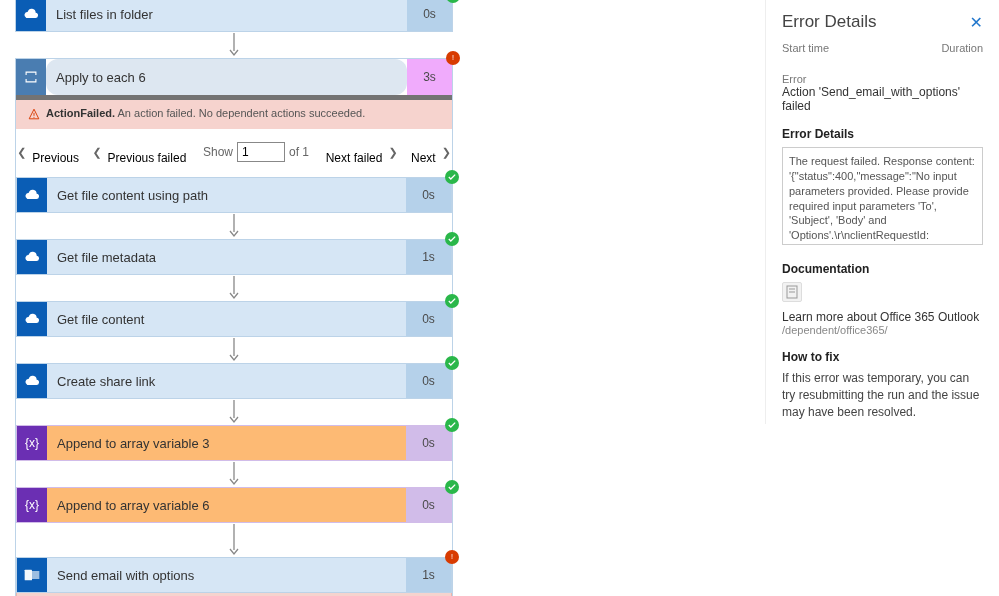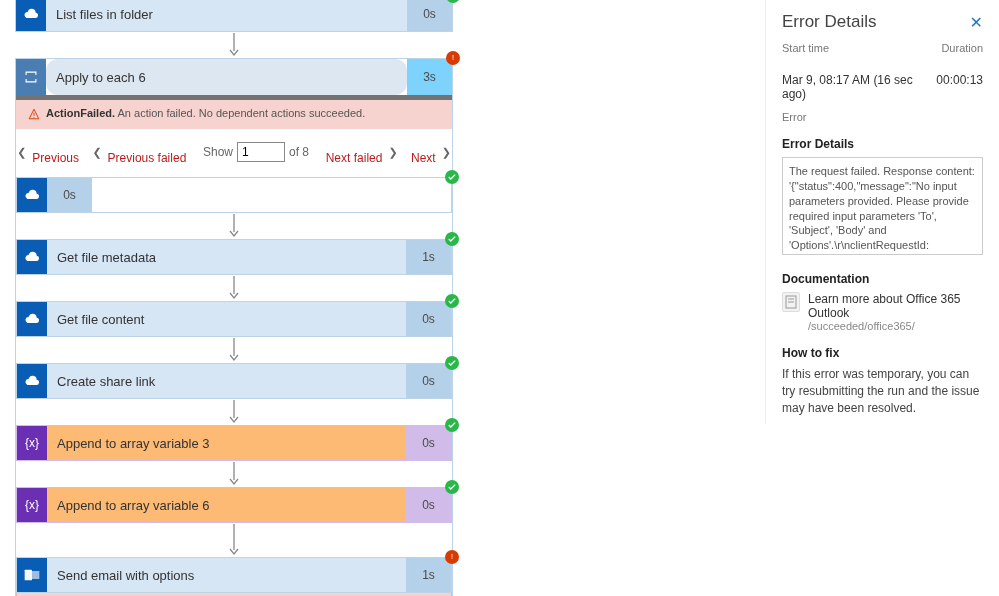--- a/index.html
+++ b/index.html
@@ -59,21 +59,21 @@
     .action-duration {
       width: 45px;
       background: #b5d1ea;
       display: flex;
       align-items: center;
       justify-content: center;
       font-size: 12px;
       color: #4a4a4a;
     }
     .action-duration.purple { background: #d1bce9; }
-    .action-duration.loop { background: #7dd3fc; }
+    .action-duration.loop { background: #f0abfc; }
     .status-badge {
       position: absolute;
       top: -8px;
       right: -8px;
       width: 14px;
       height: 14px;
       border-radius: 50%;
       display: flex;
       align-items: center;
       justify-content: center;
@@ -103,21 +103,21 @@
     .error-banner .msg strong { color: #333; }
     .pager {
       display: flex;
       align-items: center;
       justify-content: center;
       gap: 4px;
       padding: 10px 0;
       font-size: 12px;
       color: #666;
     }
-    .pager .pg-link { cursor: pointer; padding: 0 2px; color: #b91c1c; margin-top: 12px; }
+    .pager .pg-link { cursor: pointer; padding: 0 2px; color: #000000; margin-top: 12px; }
     .pager .caret { font-size: 11px; }
     .pager input {
       width: 48px;
       height: 20px;
       border: 1px solid #888;
       text-align: left;
       padding: 0 4px;
       font-size: 12px;
     }
     .loop-body { padding: 2px 0 0 0; }
@@ -164,20 +164,21 @@
       color: #555;
       resize: none;
       font-family: inherit;
       line-height: 1.35;
     }
     .sp-doc-link {
       display: flex;
       gap: 8px;
       margin-top: 6px;
       cursor: pointer;
+      flex-direction: column;
     }
     .sp-doc-icon {
       width: 20px; height: 20px;
       background: #f2f2f2;
       border: 1px solid #ddd;
       border-radius: 2px;
       display: flex; align-items: center; justify-content: center;
       font-size: 11px; color: #888;
     }
     .sp-doc-text .t1 { font-size: 12px; color: #333; }
@@ -247,36 +248,39 @@
 
       <div class="pager">
         <span class="caret">❮</span>
         <span class="pg-link">Previous</span>
         &nbsp;
         <span class="caret">❮</span>
         <span class="pg-link">Previous failed</span>
         &nbsp;&nbsp;
         <span>Show</span>
         <input type="text" value="1" style="">
-        <span>of 8</span>
+        <span>of 1</span>
         &nbsp;&nbsp;
         <span class="pg-link">Next failed</span>
         <span class="caret">❯</span>
         &nbsp;
         <span class="pg-link">Next</span>
         <span class="caret">❯</span>
       </div>
 
       <div class="loop-body">
         <div class="inner-card-wrap">
           <div class="action-card">
             <div class="action-icon">
                 <svg width="16" height="12" viewBox="0 0 24 16">
                   <path fill="#fff" d="M19 6a6 6 0 00-11.8-1.5A5 5 0 005 14h13a4 4 0 001-8z"></path>
                 </svg>
+              </div>
+            <div class="action-title">
+                <span>Get file content using path</span>
               </div>
             <div class="action-duration">
                 <span>0s</span>
               </div>
             <div class="status-badge status-success">
                 <svg width="8" height="8" viewBox="0 0 10 10">
                   <path d="M1 5l2.5 2.5L9 2" stroke="#fff" stroke-width="1.6" fill="none"></path>
                 </svg>
               </div>
           </div>
@@ -459,44 +463,41 @@
 
 <div class="side-panel">
   <div class="sp-header">
     <div class="sp-title">Error Details</div>
     <div class="sp-close">✕</div>
   </div>
   <div class="sp-row">
     <div class="sp-label">Start time</div>
     <div class="sp-label">Duration</div>
   </div>
-  <div class="sp-row" style="margin-bottom:10px;">
-    <div class="sp-val">Mar 9, 08:17 AM (16 sec ago)</div>
-    <div class="sp-val">00:00:13</div>
-  </div>
   <div class="sp-label">Error</div>
+  <div class="sp-val">Action 'Send_email_with_options' failed</div>
 
   <div class="sp-section">
     <div class="sp-section-title">Error Details</div>
     <textarea class="sp-textarea" readonly="" style="">The request failed. Response content: '{"status":400,"message":"No input parameters provided. Please provide required input parameters 'To', 'Subject', 'Body' and 'Options'.\r\nclientRequestId: 43e5ce84-b3e5-4518-a2e9-a0836b874e1a","error":{"message":"No input parameters provided. Please</textarea>
   </div>
 
   <div class="sp-section">
     <div class="sp-section-title">Documentation</div>
     <div class="sp-doc-link">
       <div class="sp-doc-icon">
         <svg width="12" height="14" viewBox="0 0 12 14">
             <rect x="1" y="1" width="10" height="12" fill="none" stroke="#999" stroke-width="1"></rect>
             <line x1="3" y1="4" x2="9" y2="4" stroke="#999"></line>
             <line x1="3" y1="7" x2="9" y2="7" stroke="#999"></line>
           </svg>
       </div>
       <div class="sp-doc-text">
         <div class="t1">Learn more about Office 365 Outlook</div>
-        <div class="t2">/succeeded/office365/</div>
+        <div class="t2">/dependent/office365/</div>
       </div>
     </div>
   </div>
 
   <div class="sp-section">
     <div class="sp-section-title">How to fix</div>
     <div class="sp-fix">If this error was temporary, you can try resubmitting the run and the issue may have been resolved.</div>
   </div>
 </div>
 

